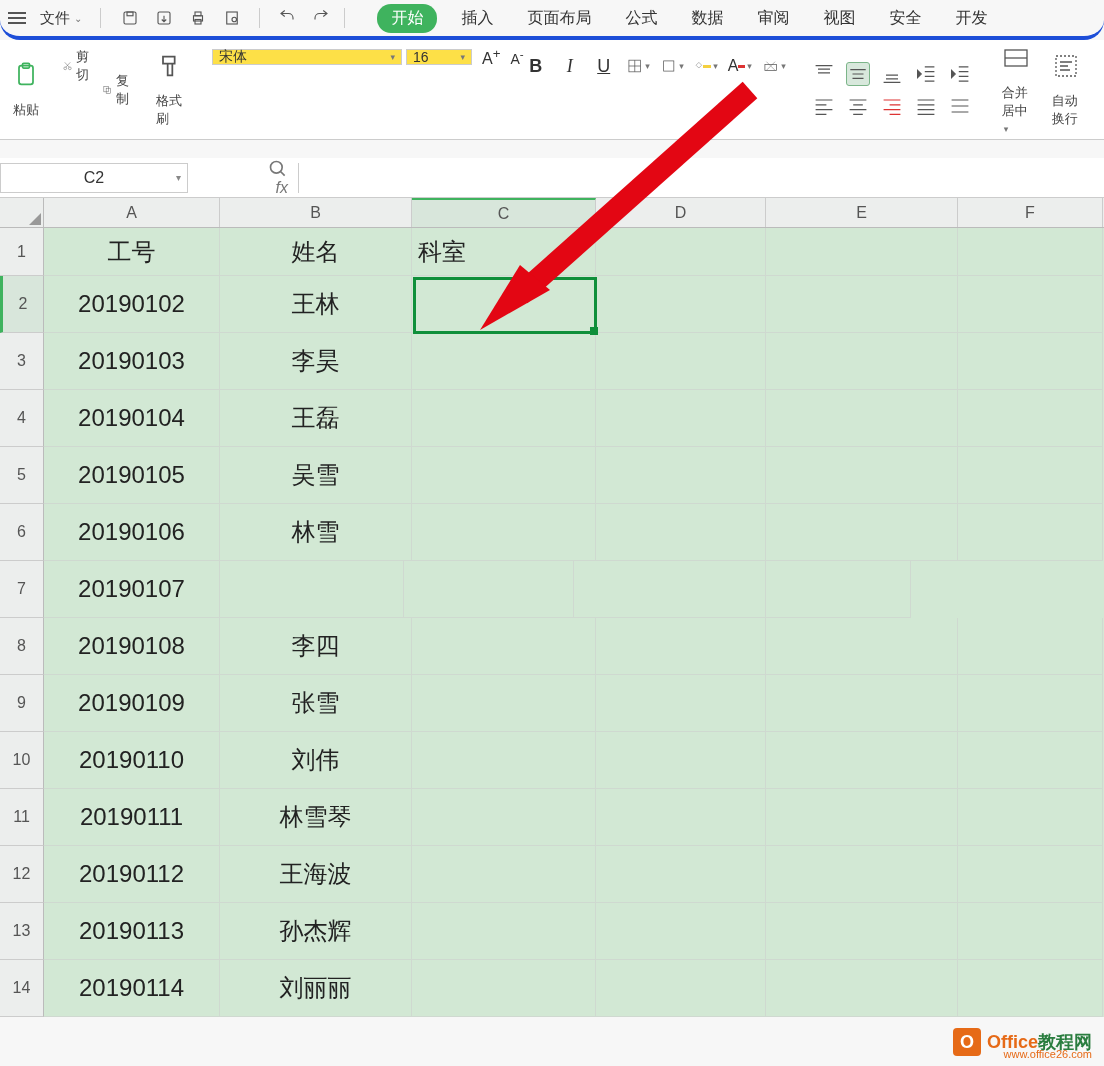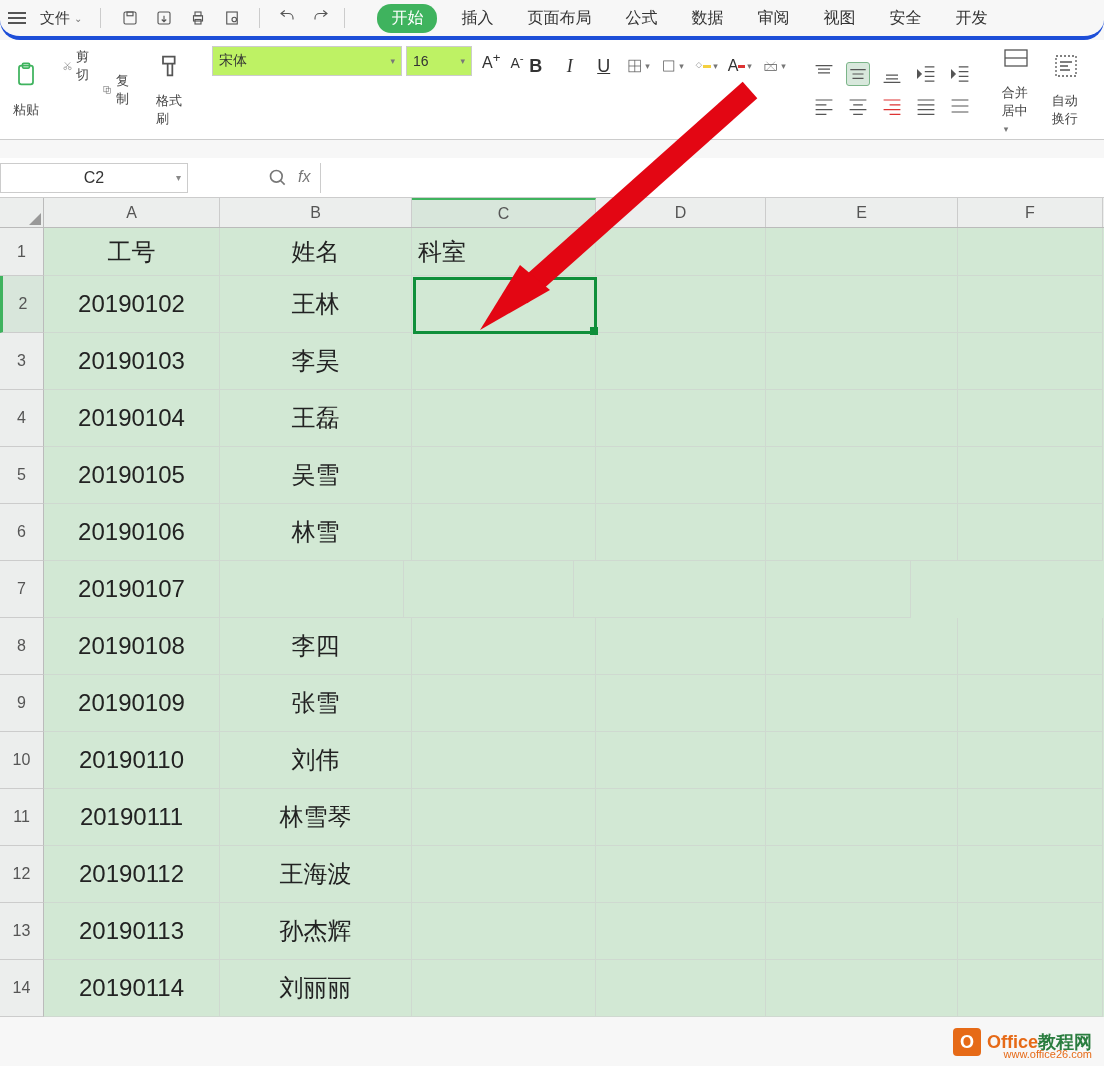--- a/index.html
+++ b/index.html
@@ -46,21 +46,21 @@
       gap: 6px;
     }
     .group { display: flex; flex-direction: row; align-items: center; justify-content: space-between; padding: 0 4px;}
     .group-row { display: flex; align-items: center; gap: 4px;}
     .big-btn { display: flex; flex-direction: column; align-items: center; gap: 12px; padding: 2px 4px; cursor: pointer;}
     .big-btn svg { width: 28px; height: 28px;}
     .big-btn .lbl { font-size: 13px; color: #444;}
     .sm-btn { display: flex; align-items: center; gap: 3px; padding: 2px 4px; cursor: pointer; font-size: 13px; color: #444;}
     .sm-btn svg { width: 16px; height: 16px;}
     .sep { width: 1px; background: #ddd; margin: 6px 2px;}
-    .font-box, .size-box { border: 1px solid #ccc; height: 30px; display: flex; align-items: center; padding: 0 6px; font-size: 14px; background: #bef264;}
+    .font-box, .size-box { border: 1px solid #ccc; height: 16px; display: flex; align-items: center; padding: 0 6px; font-size: 14px; background: #fde047;}
     .font-box { width: 190px; justify-content: space-between;}
     .size-box { width: 66px; justify-content: space-between;}
     .row2 { display: flex; align-items: center; gap: 10px; margin-top: 8px;}
     .row2 .ic { width: 24px; height: 24px; display: flex; align-items: center; justify-content: center; cursor: pointer;}
     .row2 .ic svg { width: 20px; height: 20px;}
     .dd { font-size: 9px; color: #777; margin-left: 2px;}
     .align-grid { display: grid; grid-template-columns: repeat(5, 28px); grid-template-rows: 28px 28px; gap: 4px 6px; align-items: center; justify-items: center;}
     .align-grid .ic { width: 24px; height: 24px; cursor: pointer; display:flex; align-items:center; justify-content:center;}
     .align-grid .ic.active { background: #d8e8dc; border: 1px solid #7cb589; border-radius: 3px;}
     .number-fmt { border:1px solid #ccc; padding: 2px 10px; font-size: 14px; width: 46px; overflow: hidden; white-space: nowrap;}
@@ -72,21 +72,21 @@
       align-items: center;
       border-bottom: 1px solid #ccc;
       margin-top: 18px;
     }
     .namebox {
       width: 188px; height: 30px; border: 1px solid #ccc; 
       display: flex; align-items: center; justify-content: center; font-size: 16px;
       position: relative; background: #fff;
     }
     .namebox .dd2 { position: absolute; right: 6px; font-size: 10px; color: #888;}
-    .fx-area { display: flex; align-items: flex-start; margin-left: 80px; gap: 10px;}
+    .fx-area { display: flex; align-items: flex-end; margin-left: 80px;  flex-direction: column;}
     .fx-area .fxicon { width: 20px; height: 20px; color: #666;}
     .fx-label { font-style: italic; color: #777; font-size: 16px;}
     .formula-input { flex: 1; height: 30px; border-left: 1px solid #ccc; margin-left: 10px;}
     
     .sheet { position: relative; background: #d2e8d4;}
     .col-headers { display: flex; height: 30px; background: #eceeed; border-bottom: 1px solid #bbb;}
     .corner { width: 44px; height: 30px; background: #eceeed; border-right: 1px solid #bbb; border-bottom: 1px solid #bbb; display:flex; align-items:flex-end; justify-content:flex-end; padding:2px;}
     .corner svg { width: 12px; height: 12px; fill: #999;}
     .ch { flex: 0 0 auto; display: flex; align-items: center; justify-content: center; color: #555; border-right: 1px solid #ccc; font-size: 16px; cursor: pointer;}
     .ch.A { width: 176px;}

